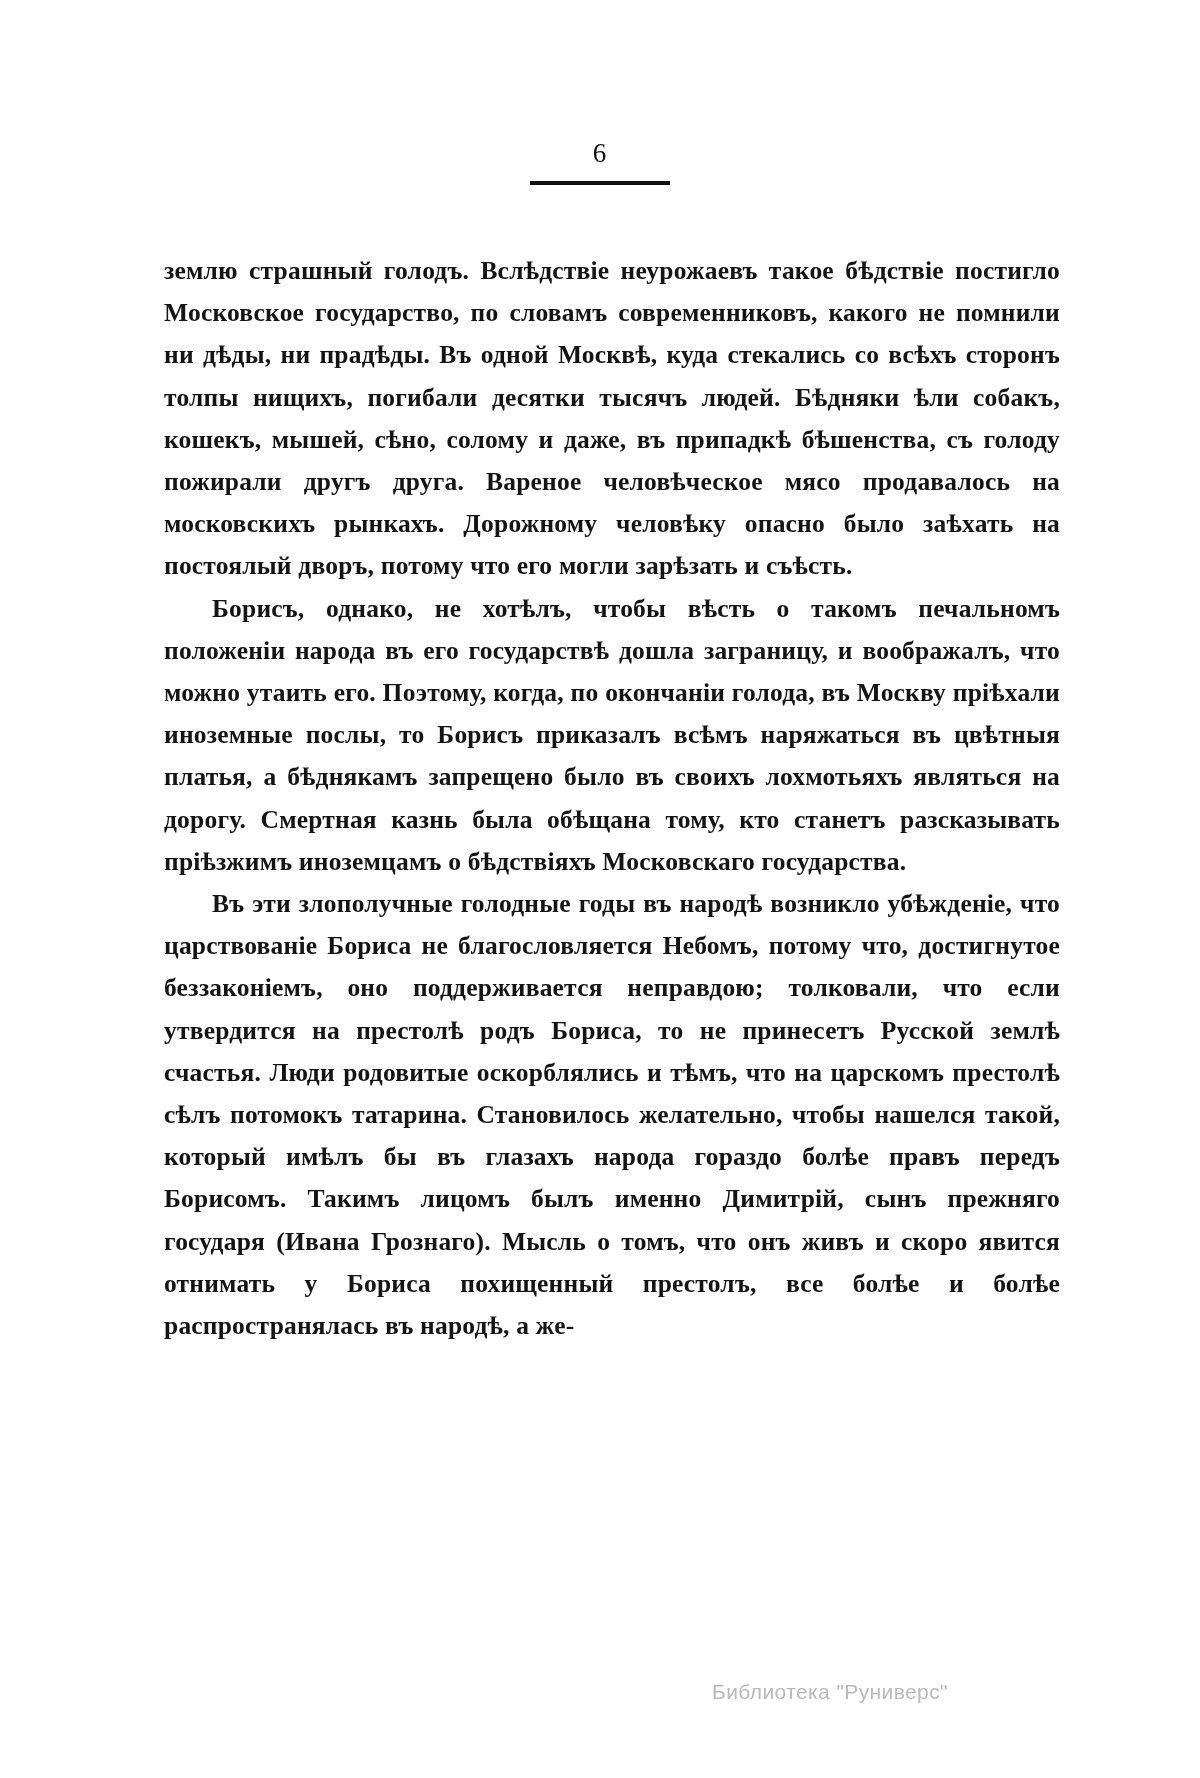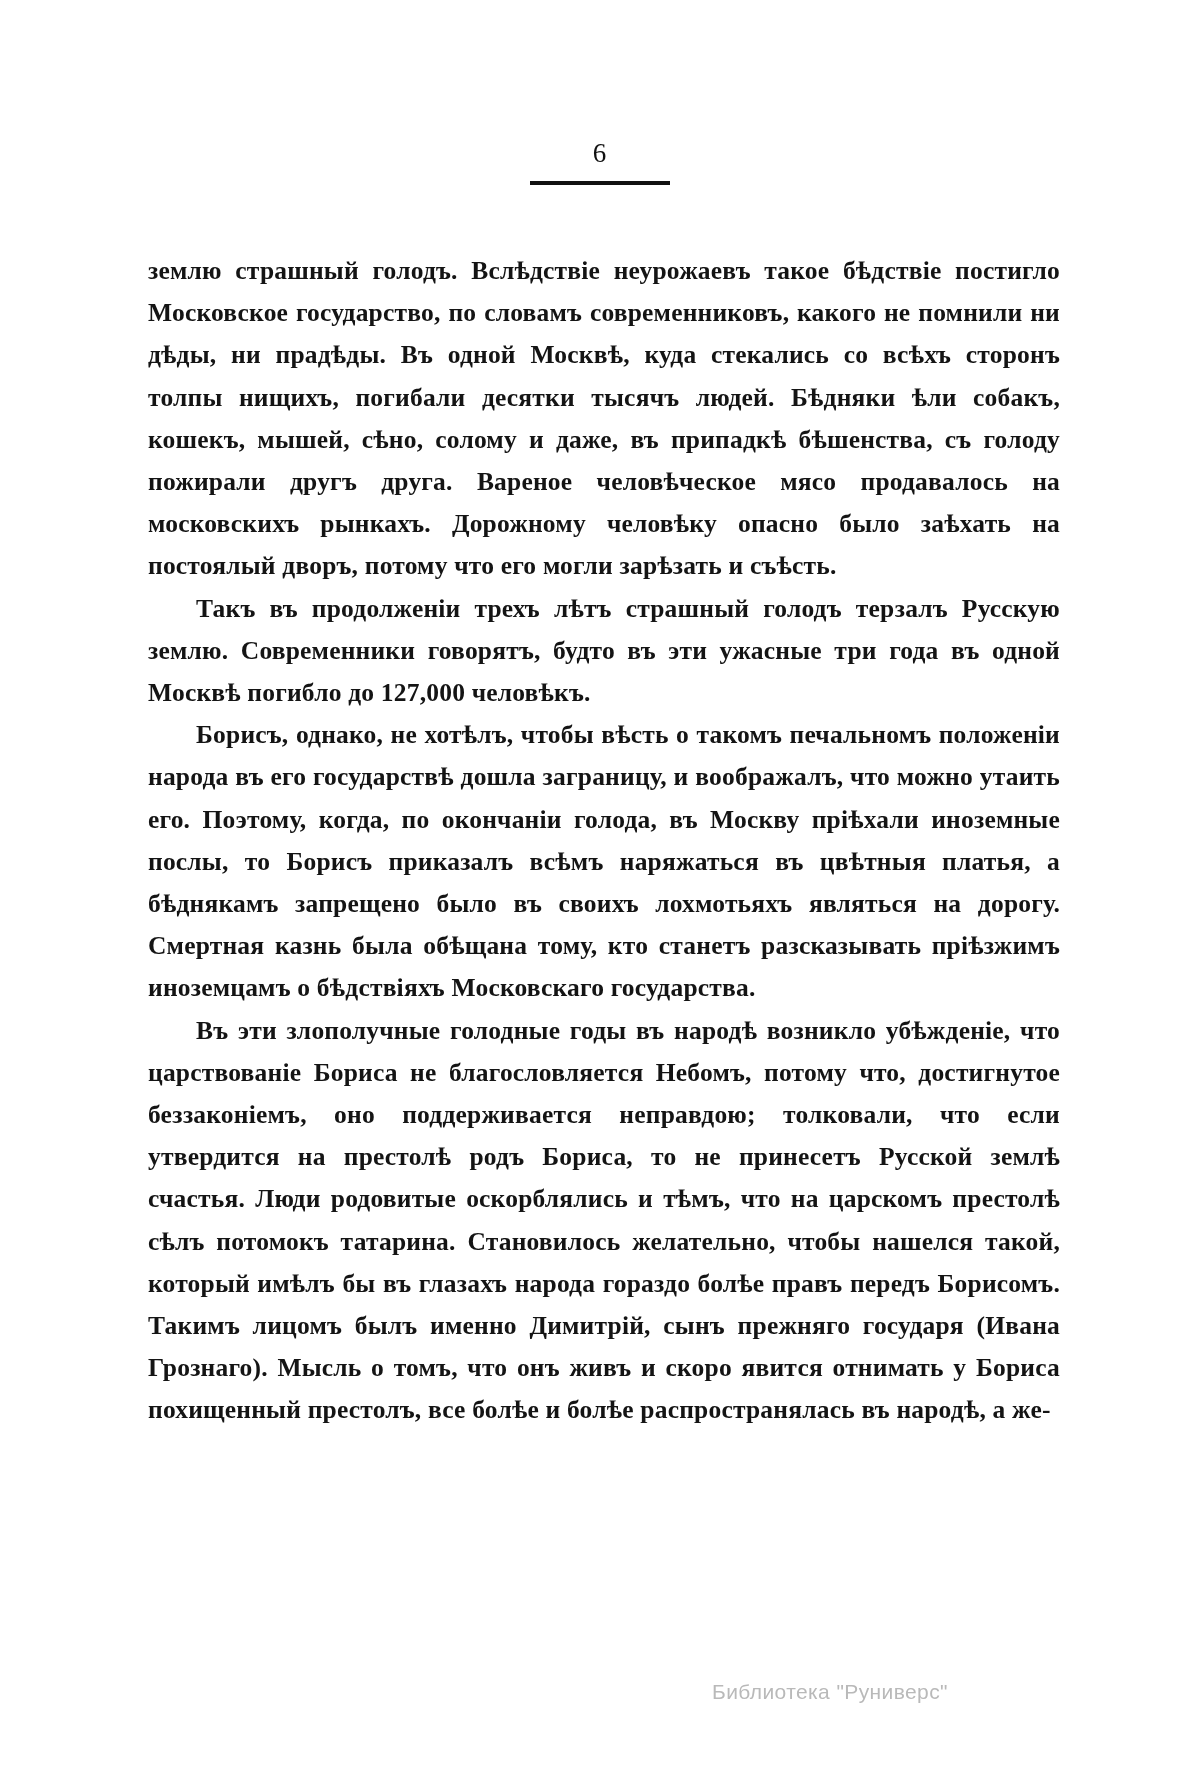--- a/index.html
+++ b/index.html
@@ -38,21 +38,21 @@
     background: #111111;
     margin: 14px auto 0 auto;
   }
   .body-text {
     position: absolute;
     top: 250px;
     left: 148px;
     width: 912px;
   }
   .para {
-    margin: 0 0 0 0;
+    margin: 0 0 0 16px;
     font-family: "Liberation Serif", serif;
     font-size: 25.5px;
     line-height: 42.2px;
     text-align: justify;
     text-justify: inter-word;
     color: #141414;
     letter-spacing: 0.2px;
     font-weight: 600;
     -webkit-font-smoothing: none;
   }
@@ -78,20 +78,19 @@
 
 <div class="page">
 
   <div class="page-number-block">
     <span class="page-number">6</span>
     <div class="rule"></div>
   </div>
 
   <div class="body-text">
     <p class="para">землю страшный голодъ. Вслѣдствіе неурожаевъ такое бѣдствіе постигло Московское государство, по словамъ современниковъ, какого не помнили ни дѣды, ни прадѣды. Въ одной Москвѣ, куда стекались со всѣхъ сторонъ толпы нищихъ, погибали десятки тысячъ людей. Бѣдняки ѣли собакъ, кошекъ, мышей, сѣно, солому и даже, въ припадкѣ бѣшенства, съ голоду пожирали другъ друга. Вареное человѣческое мясо продавалось на московскихъ рынкахъ. Дорожному человѣку опасно было заѣхать на постоялый дворъ, потому что его могли зарѣзать и съѣсть.</p>
-    <p class="para indent">Такъ въ продолженіи трехъ лѣтъ страшный голодъ терзалъ Русскую землю. Современники говорятъ, будто въ эти ужасные три года въ одной Москвѣ погибло до 127,000 человѣкъ.</p>
     <p class="para indent">Борисъ, однако, не хотѣлъ, чтобы вѣсть о такомъ печальномъ положеніи народа въ его государствѣ дошла заграницу, и воображалъ, что можно утаить его. Поэтому, когда, по окончаніи голода, въ Москву пріѣхали иноземные послы, то Борисъ приказалъ всѣмъ наряжаться въ цвѣтныя платья, а бѣднякамъ запрещено было въ своихъ лохмотьяхъ являться на дорогу. Смертная казнь была обѣщана тому, кто станетъ разсказывать пріѣзжимъ иноземцамъ о бѣдствіяхъ Московскаго государства.</p>
     <p class="para indent">Въ эти злополучные голодные годы въ народѣ возникло убѣжденіе, что царствованіе Бориса не благословляется Небомъ, потому что, достигнутое беззаконіемъ, оно поддерживается неправдою; толковали, что если утвердится на престолѣ родъ Бориса, то не принесетъ Русской землѣ счастья. Люди родовитые оскорблялись и тѣмъ, что на царскомъ престолѣ сѣлъ потомокъ татарина. Становилось желательно, чтобы нашелся такой, который имѣлъ бы въ глазахъ народа гораздо болѣе правъ передъ Борисомъ. Такимъ лицомъ былъ именно Димитрій, сынъ прежняго государя (Ивана Грознаго). Мысль о томъ, что онъ живъ и скоро явится отнимать у Бориса похищенный престолъ, все болѣе и болѣе распространялась въ народѣ, а же-</p>
   </div>
 
   <div class="watermark">Библиотека "Руниверс"</div>
 
 </div>
 
 </body></html>

